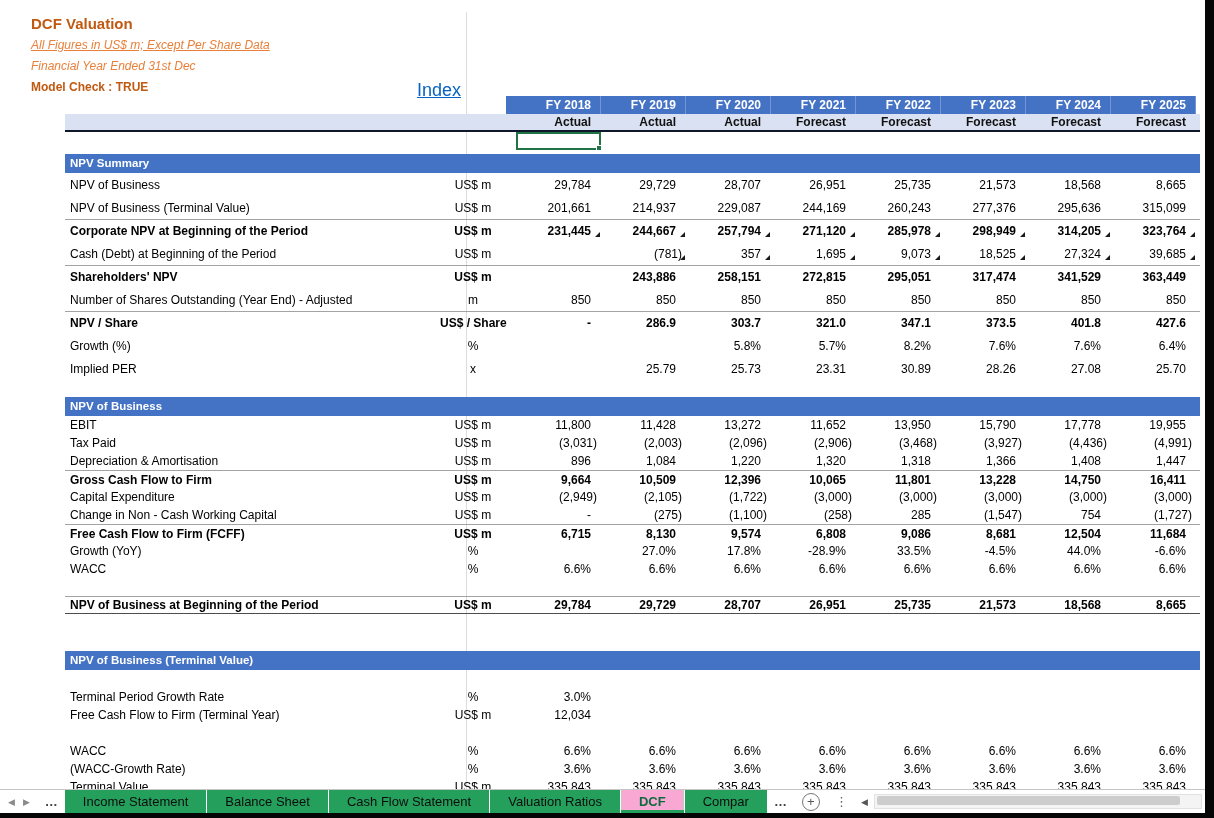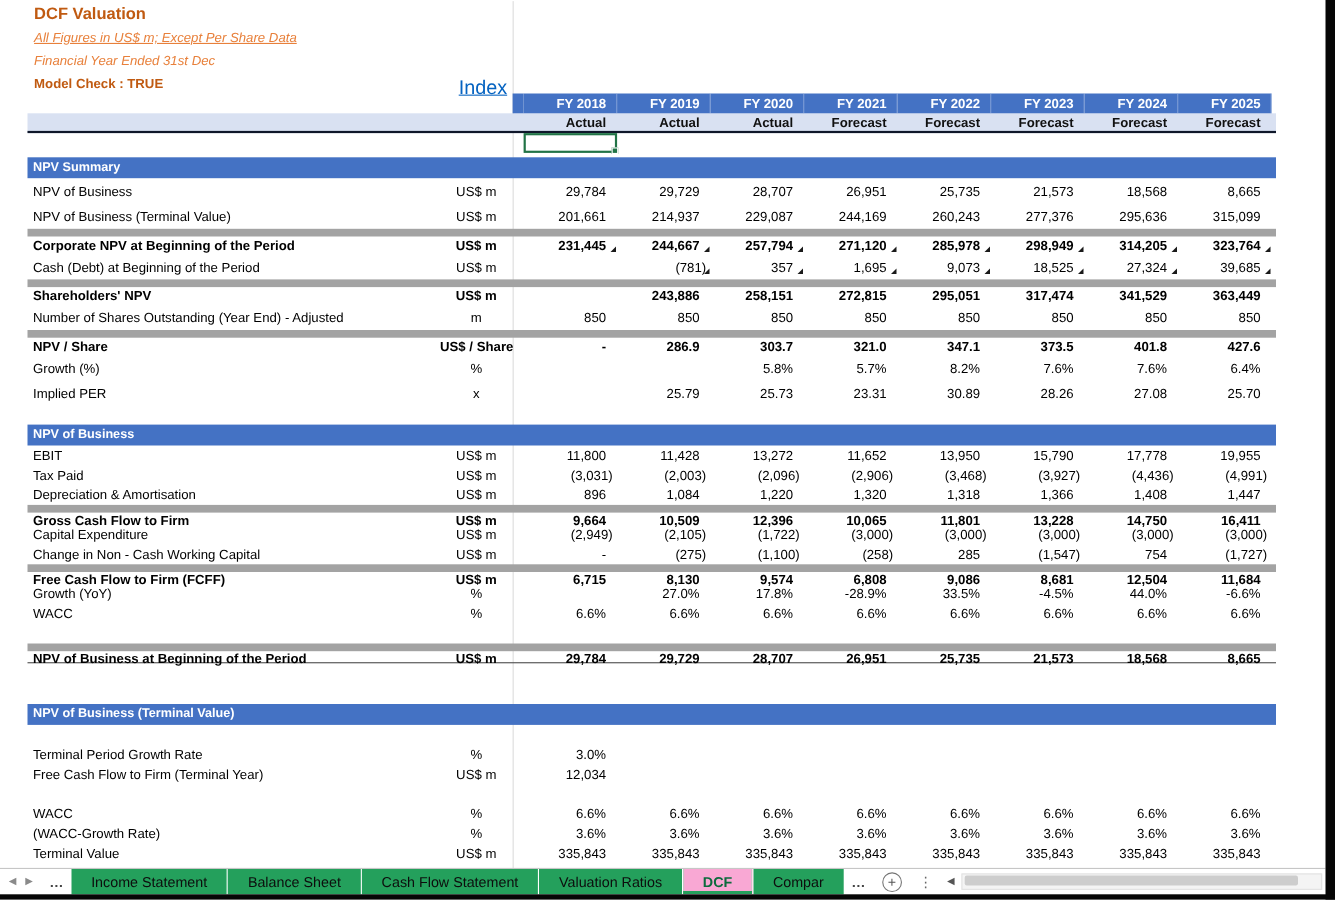--- a/index.html
+++ b/index.html
@@ -1,29 +1,29 @@
 <!DOCTYPE html>
 <html><head>
 <meta charset="utf-8">
 <style>
   html,body{margin:0;padding:0;}
   .app{position:relative;width:1214px;height:818px;background:#fff;overflow:hidden;
        font-family:"Liberation Sans","DejaVu Sans",sans-serif;color:#000;}
-  .sheet{position:absolute;left:0;top:1px;width:1205px;height:789px;background:#fff;overflow:hidden;}
+  .sheet{position:absolute;left:0;top:12px;width:1205px;height:789px;background:#fff;overflow:hidden;}
   .vline{position:absolute;left:466px;top:0;width:1px;height:789px;background:#dcdcdc;}
 
   
   .t1{position:absolute;left:31px;top:3px;font-size:15px;font-weight:bold;color:#C05A11;}
   .t2{position:absolute;left:31px;top:26px;font-size:12px;font-style:italic;color:#E8803B;text-decoration:underline;}
   .t3{position:absolute;left:31px;top:47px;font-size:12px;font-style:italic;color:#E8803B;}
   .t4{position:absolute;left:31px;top:68px;font-size:12px;font-weight:bold;color:#C05A11;}
   .index{position:absolute;left:417px;top:68px;font-size:18px;color:#0563C1;text-decoration:underline;cursor:pointer;}
 
   
-  .gridwrap{position:absolute;left:0;top:84px;width:1160px;}
+  .gridwrap{position:absolute;left:0;top:84px;width:1160px;padding-left:40px;}
   .grow{margin-left:25px;display:grid;grid-template-columns:375px 66px 10px repeat(8,85px);box-sizing:border-box;}
   .fyrow{height:18px;}
   .fybg{background:#4472C4;}
   .fy-cell{background:#4472C4;color:#fff;font-weight:bold;font-size:12px;line-height:18px;text-align:right;
            padding-right:10px;box-shadow:inset -1px 0 0 rgba(255,255,255,0.25);}
   .typerow{height:18px;background:#D9E1F2;border-bottom:2px solid #0f172a;}
   .type-cell{font-weight:bold;font-size:12px;line-height:16px;text-align:right;padding-right:10px;color:#111;}
   .selrow{height:18px;}
   .sel-cell{position:relative;border:2px solid #217346;box-sizing:border-box;background:#fff;}
   .sel-handle{position:absolute;right:-3px;bottom:-3px;width:4px;height:4px;background:#217346;border:1px solid #fff;}
@@ -31,21 +31,21 @@
 
   .secbar{margin-left:25px;height:19px;background:#4472C4;color:#fff;font-weight:bold;font-size:11.5px;
           line-height:19px;padding-left:5px;box-sizing:border-box;}
   .section{margin:0;}
   #sections .section:nth-of-type(2){margin-top:17px;}
   #sections .section:nth-of-type(3){margin-top:37px;}
   #sections .section:nth-of-type(1) .drow{height:23px;}
 
   .drow{height:18px;font-size:12px;align-items:center;}
   .drow.bold{font-weight:bold;}
-  .drow.bt{border-top:7px solid #a3a3a3;}
+  .drow.bt{border-top:1px solid #a3a3a3;}
   .drow.bb{border-bottom:1px solid #4d4d4d;}
   .lbl{padding-left:5px;white-space:nowrap;overflow:hidden;}
   .unit{text-align:center;white-space:nowrap;}
   .val{text-align:right;padding-right:10px;white-space:nowrap;position:relative;}
   .val.paren{padding-right:4px;}
   .mk{position:absolute;right:1px;bottom:1px;width:0;height:0;border-left:5px solid transparent;border-bottom:5px solid #1a1a1a;}
 
   
   .tabbar{position:absolute;left:0;top:789px;width:1205px;height:24px;background:#fff;border-top:1px solid #C6C6C6;
           display:flex;align-items:stretch;font-size:13px;box-sizing:border-box;}

